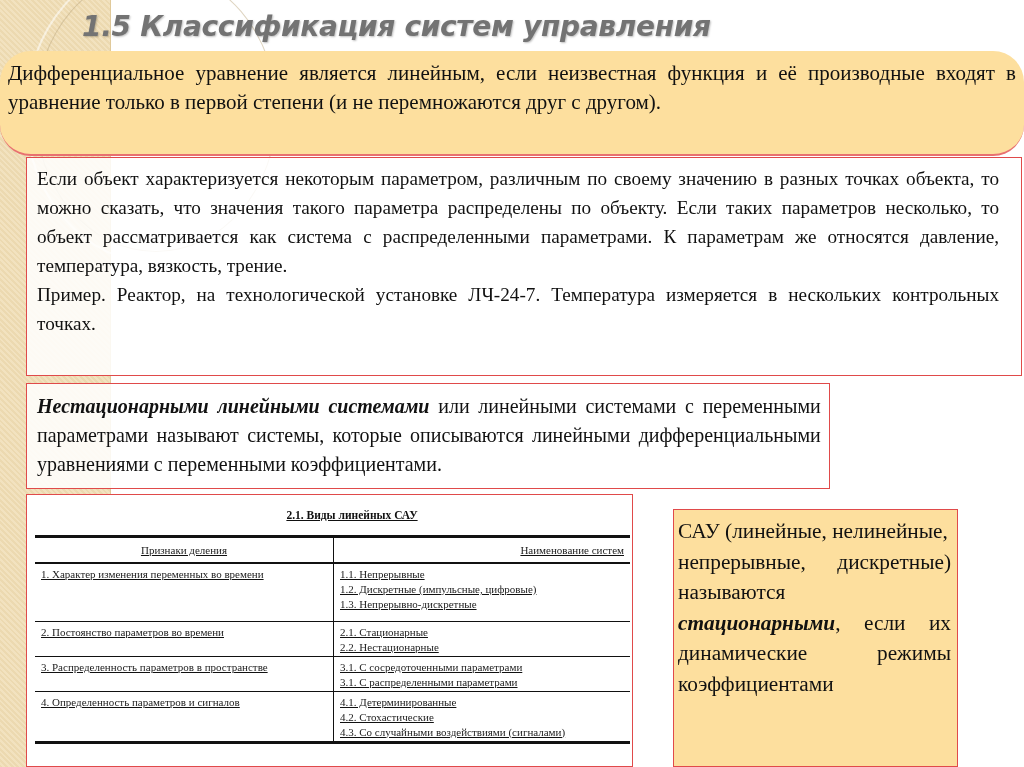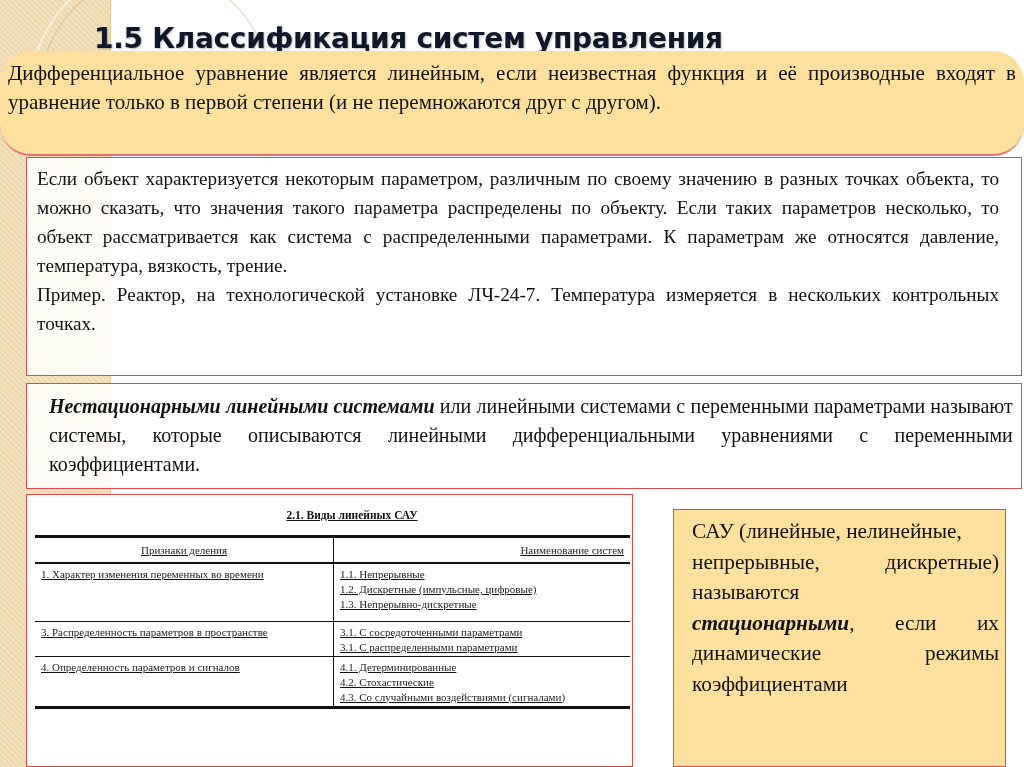--- a/index.html
+++ b/index.html
@@ -17,23 +17,23 @@
   }
   .left-stripe .arc1 {
     position:absolute; left:25px; top:-40px; width:260px; height:300px;
     border-radius:50%; border:2px solid rgba(255,255,255,0.55);
   }
   .left-stripe .arc2 {
     position:absolute; left:35px; top:-30px; width:240px; height:280px;
     border-radius:50%; border:1px solid rgba(190,170,130,0.5);
   }
   .title {
-    position:absolute; left:78px; top:6px; margin:16px;
+    position:absolute; left:78px; top:6px; margin:4px;
     font-family:"DejaVu Sans", "Liberation Sans", sans-serif;
-    font-weight:bold; font-size:28px; color:#0f172a;
+    font-style:italic; font-weight:bold; font-size:28px; color:#737373;
     letter-spacing:-0.3px;
     text-shadow:1px 1px 2px rgba(0,0,0,0.25);
   }
   .def-box {
     position:absolute; left:0; top:51px; width:1024px; height:105px;
     background:#fddf9e; box-sizing:border-box; padding:8px 8px 0 8px;
     border-bottom:2px solid #e87070;
     border-radius:31px;
   }
   .def-box p {
@@ -42,23 +42,23 @@
   .box-red {
     position:absolute; box-sizing:border-box; border:1.5px solid #e04a4a;
   }
   .distributed {
     left:26px; top:157px; width:996px; height:219px;
     background:rgba(255,255,255,0.86);
     padding:6px 22px 0 10px;
   }
   .distributed p { margin:0; font-size:19.2px; line-height:29px; text-align:justify; }
   .nonstat {
-    left:26px; top:383px; width:996px; height:106px;
+    left:26px; top:383px; width:804px; height:106px;
     background:rgba(255,255,255,0.86);
-    padding:8px 8px 0 22px;
+    padding:8px 8px 0 10px;
   }
   .nonstat p {
     margin:0; font-size:21.5px; line-height:29px; text-align:justify;
     font-family:"Liberation Serif", serif; transform:scaleX(0.93); transform-origin:left top; width:107.5%;
   }
   .nonstat b { font-style:italic; }
   .table-box {
     left:26px; top:494px; width:607px; height:273px; background:#fff;
     padding:0 3px 0 8px;
     text-decoration:underline;
@@ -74,22 +74,22 @@
   table.sau th {
     font-weight:normal; border-top:3px solid #111; border-bottom:2px solid #111;
     height:24px; padding:0 6px;
   }
   table.sau th.c1 { text-align:center; border-right:1px solid #111; }
   table.sau th.c2 { text-align:right; }
   table.sau td { vertical-align:top; padding:3px 6px 1px 6px; border-bottom:1px solid #111; }
   table.sau td.c1 { border-right:1px solid #111; width:286px; }
   table.sau tr.last td { border-bottom:3px solid #111; }
   .stationary {
-    left:673px; top:509px; width:333px; height:258px;
-    background:#fddf9e; padding:6px 6px 0 18px;
+    left:673px; top:509px; width:285px; height:258px;
+    background:#fddf9e; padding:6px 6px 0 4px;
   }
   .stationary p { margin:0; font-size:21.3px; line-height:30.5px; text-align:justify; }
   .stationary .line { display:flex; justify-content:space-between; }
   .stationary b { font-style:italic; }
 </style>
 </head>
 <body>
 
 <div class="left-stripe">
   <div class="arc1"></div>
@@ -123,20 +123,27 @@
     <tbody>
       <tr style="height:58px">
         <td class="c1">1. Характер изменения переменных во времени</td>
         <td>
           <div>1.1. Непрерывные</div>
           <div>1.2. Дискретные (импульсные, цифровые)</div>
           <div>1.3. Непрерывно-дискретные</div>
         </td>
       </tr>
       <tr>
+        <td class="c1">2. Постоянство параметров во времени</td>
+        <td>
+          <div>2.1. Стационарные</div>
+          <div>2.2. Нестационарные</div>
+        </td>
+      </tr>
+      <tr>
         <td class="c1">3. Распределенность параметров в пространстве</td>
         <td>
           <div>3.1. С сосредоточенными параметрами</div>
           <div>3.1. С распределенными параметрами</div>
         </td>
       </tr>
       <tr class="last">
         <td class="c1">4. Определенность параметров и сигналов</td>
         <td>
           <div>4.1. Детерминированные</div>

